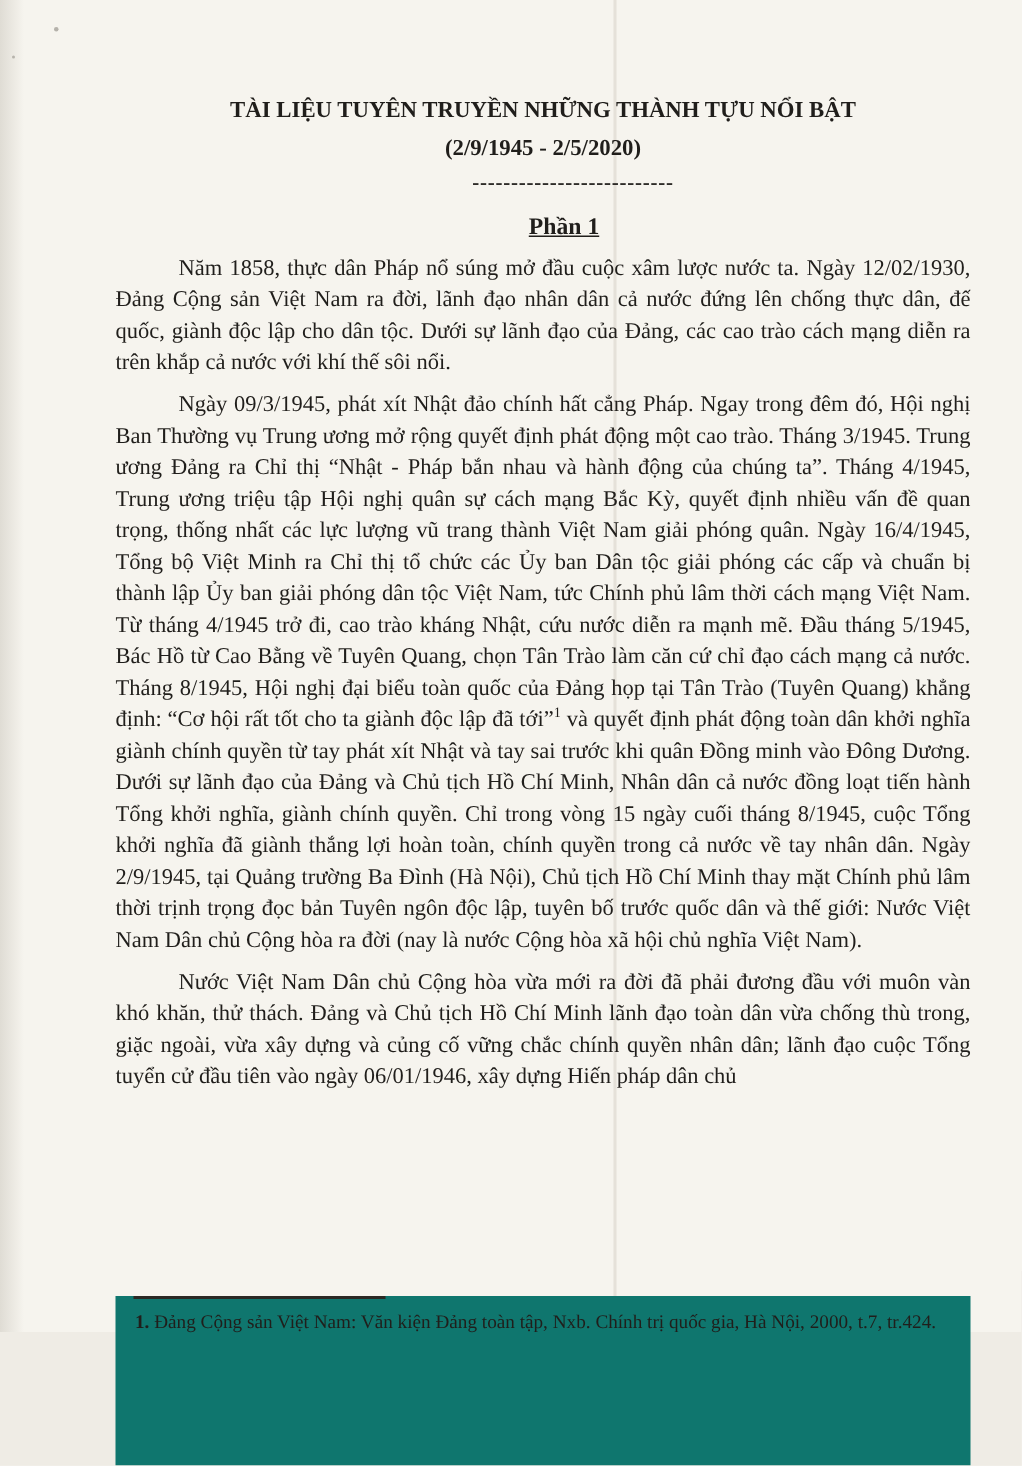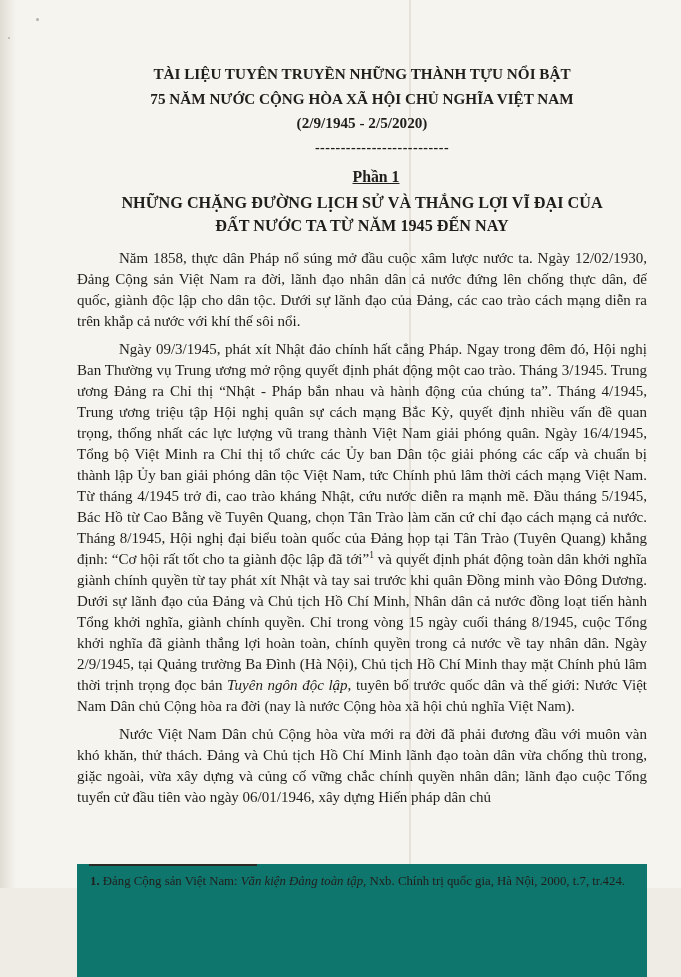--- a/index.html
+++ b/index.html
@@ -51,21 +51,21 @@
     font-weight: bold; font-size: 15.8px; line-height: 22px;
     text-align: justify; text-indent: 42px; margin: 24px 0 0 0;
   }
 
   .body-para {
     font-size: 15px; line-height: 21px;
     text-align: justify; text-indent: 42px;
     margin: 7px 0 0 0;
   }
   .body-para:first-of-type { margin-top: 6px; }
-  .book-title { font-style: italic; }
+  .book-title { }
   sup.fn-ref { font-size: 9.5px; line-height: 0; }
 
   .footnote-area {
     position: absolute; left: 77px; top: 864px;
     width: 570px; height: 113px;
     background: #0f766e;
   }
   .footnote-rule {
     margin-left: 12px; width: 168px; height: 0;
     border-top: 2px solid #2b2823;
@@ -83,31 +83,26 @@
 <div class="page">
   <div class="edge-shadow"></div>
   <div class="crease"></div>
   <div class="speck-a"></div>
   <div class="speck-b"></div>
 
   <div class="flow">
 
     <header class="title-block">
       <div class="title-line">TÀI LIỆU TUYÊN TRUYỀN NHỮNG THÀNH TỰU NỔI BẬT</div>
-      <div class="title-line">75 NĂM NƯỚC CỘNG HÒA XÃ HỘI CHỦ NGHĨA VIỆT NAM</div>
       <div class="title-line">(2/9/1945 - 2/5/2020)</div>
       <div class="divider">--------------------------</div>
     </header>
 
     <div class="part-label">Phần 1</div>
 
-    <h1 class="part-heading">
-      <div>NHỮNG CHẶNG ĐƯỜNG LỊCH SỬ VÀ THẮNG LỢI VĨ ĐẠI CỦA</div>
-      <div>ĐẤT NƯỚC TA TỪ NĂM 1945 ĐẾN NAY</div>
-    </h1>
 
 
     <p class="body-para">Năm 1858, thực dân Pháp nổ súng mở đầu cuộc xâm lược nước ta. Ngày 12/02/1930, Đảng Cộng sản Việt Nam ra đời, lãnh đạo nhân dân cả nước đứng lên chống thực dân, đế quốc, giành độc lập cho dân tộc. Dưới sự lãnh đạo của Đảng, các cao trào cách mạng diễn ra trên khắp cả nước với khí thế sôi nổi.</p>
 
     <p class="body-para"><span>Ngày 09/3/1945, phát xít Nhật đảo chính hất cẳng Pháp. Ngay trong đêm đó, Hội nghị Ban Thường vụ Trung ương mở rộng quyết định phát động một cao trào. Tháng 3/1945. Trung ương Đảng ra Chỉ thị “Nhật - Pháp bắn nhau và hành động của chúng ta”. Tháng 4/1945, Trung ương triệu tập Hội nghị quân sự cách mạng Bắc Kỳ, quyết định nhiều vấn đề quan trọng, thống nhất các lực lượng vũ trang thành Việt Nam giải phóng quân. Ngày 16/4/1945, Tổng bộ Việt Minh ra Chỉ thị tổ chức các Ủy ban Dân tộc giải phóng các cấp và chuẩn bị thành lập Ủy ban giải phóng dân tộc Việt Nam, tức Chính phủ lâm thời cách mạng Việt Nam. Từ tháng 4/1945 trở đi, cao trào kháng Nhật, cứu nước diễn ra mạnh mẽ. Đầu tháng 5/1945, Bác Hồ từ Cao Bằng về Tuyên Quang, chọn Tân Trào làm căn cứ chỉ đạo cách mạng cả nước. Tháng 8/1945, Hội nghị đại biểu toàn quốc của Đảng họp tại Tân Trào (Tuyên Quang) khẳng định: “Cơ hội rất tốt cho ta giành độc lập đã tới”</span><sup class="fn-ref">1</sup><span> và quyết định phát động toàn dân khởi nghĩa giành chính quyền từ tay phát xít Nhật và tay sai trước khi quân Đồng minh vào Đông Dương. Dưới sự lãnh đạo của Đảng và Chủ tịch Hồ Chí Minh, Nhân dân cả nước đồng loạt tiến hành Tổng khởi nghĩa, giành chính quyền. Chỉ trong vòng 15 ngày cuối tháng 8/1945, cuộc Tổng khởi nghĩa đã giành thắng lợi hoàn toàn, chính quyền trong cả nước về tay nhân dân. Ngày 2/9/1945, tại Quảng trường Ba Đình (Hà Nội), Chủ tịch Hồ Chí Minh thay mặt Chính phủ lâm thời trịnh trọng đọc bản </span><span class="book-title">Tuyên ngôn độc lập</span><span>, tuyên bố trước quốc dân và thế giới: Nước Việt Nam Dân chủ Cộng hòa ra đời (nay là nước Cộng hòa xã hội chủ nghĩa Việt Nam).</span></p>
 
     <p class="body-para">Nước Việt Nam Dân chủ Cộng hòa vừa mới ra đời đã phải đương đầu với muôn vàn khó khăn, thử thách. Đảng và Chủ tịch Hồ Chí Minh lãnh đạo toàn dân vừa chống thù trong, giặc ngoài, vừa xây dựng và củng cố vững chắc chính quyền nhân dân; lãnh đạo cuộc Tổng tuyển cử đầu tiên vào ngày 06/01/1946, xây dựng Hiến pháp dân chủ</p>
 
   </div>
 

